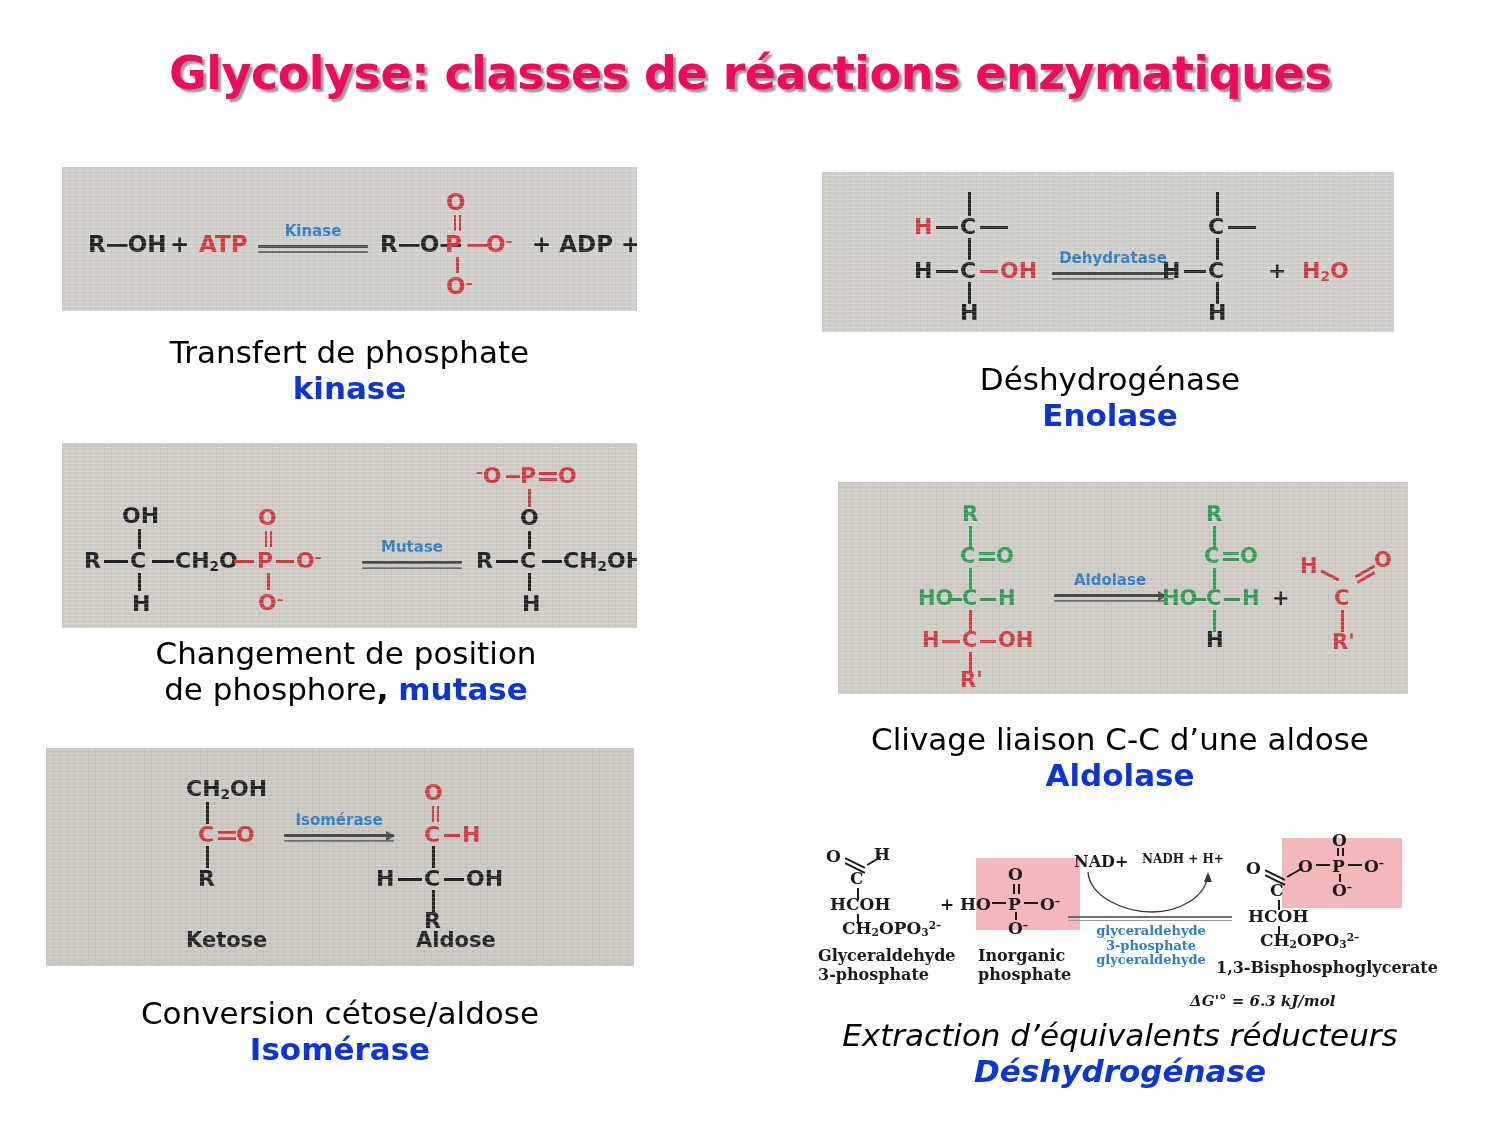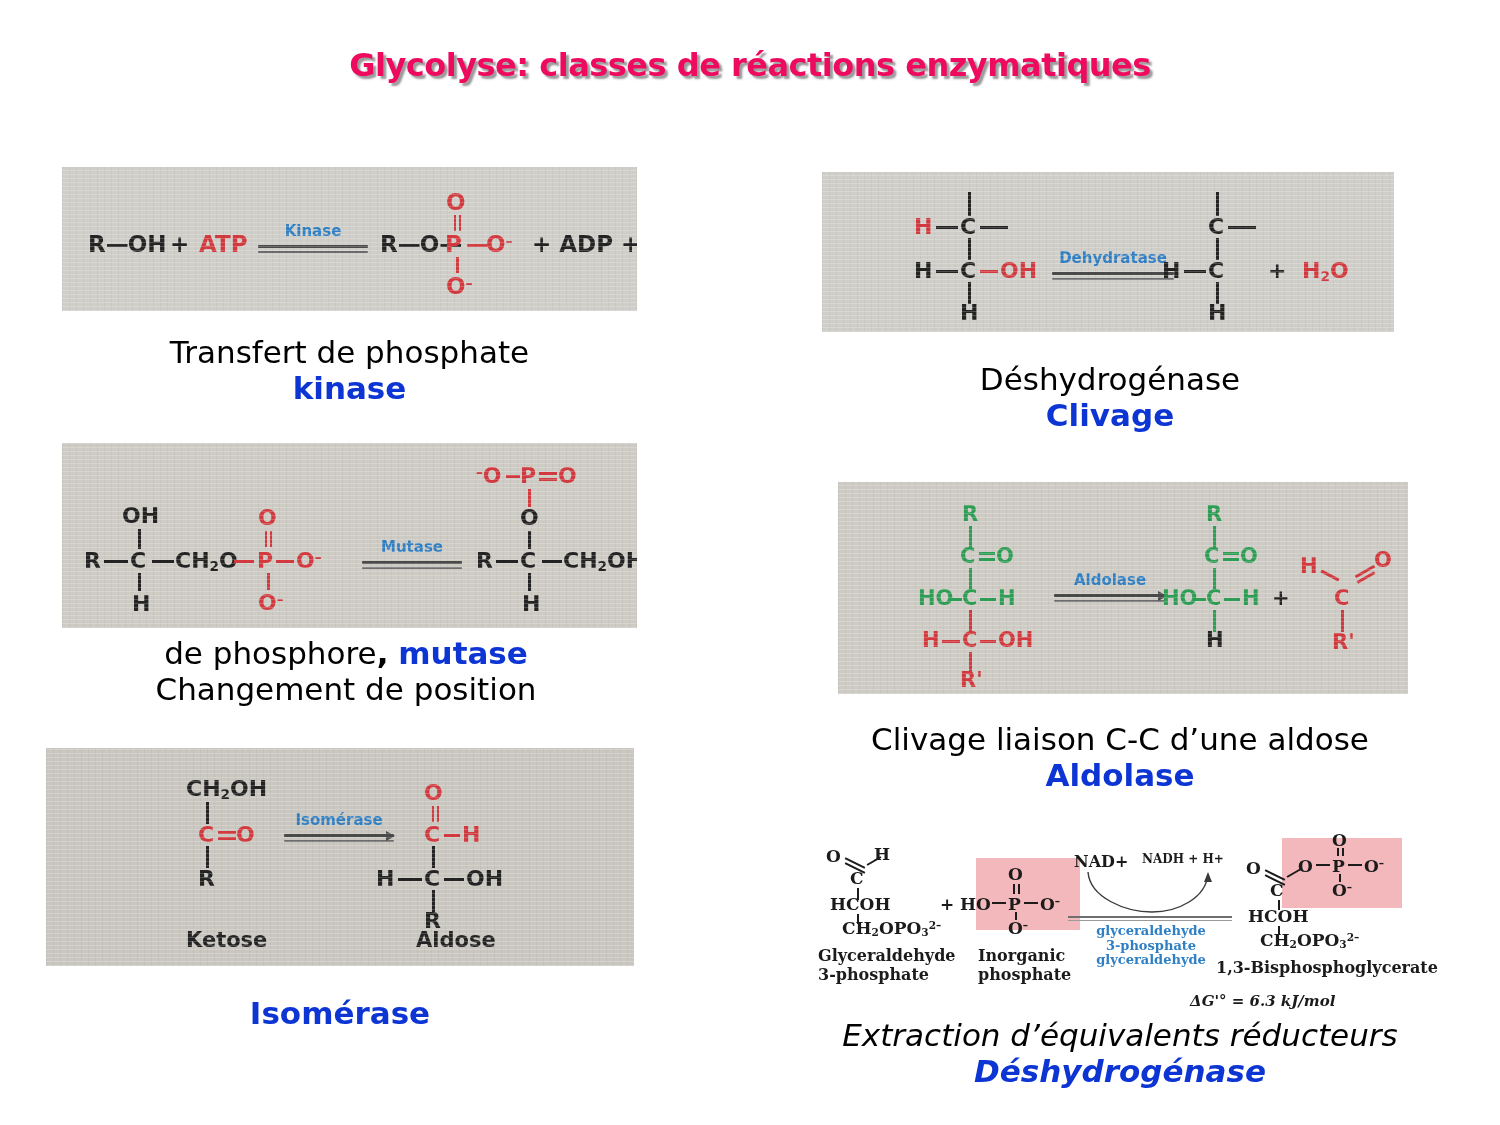--- a/index.html
+++ b/index.html
@@ -10,21 +10,21 @@
     font-family:"DejaVu Sans","Liberation Sans",sans-serif;
     overflow:hidden;position:relative;
   }
   .slide{position:relative;width:1500px;height:1125px;}
 
   
   .title{
     position:absolute;left:0;top:46px;width:1500px;
     text-align:center;
     font-family:"DejaVu Sans","Liberation Sans",sans-serif;
-    font-size:32px;font-weight:bold;letter-spacing:-0.5px;
+    font-size:46px;font-weight:bold;letter-spacing:-0.5px;
     color:#ee0a5e;
     text-shadow:3px 3px 2px rgba(120,120,120,.75);
     white-space:nowrap;
   }
 
   
   .caption{
     position:absolute;text-align:center;
     font-size:31px;color:#000;line-height:1.16;
     font-family:"DejaVu Sans","Liberation Sans",sans-serif;
@@ -180,25 +180,25 @@
     <div class="vb red" style="left:466px;top:46px;height:18px;"></div>
     <div class="chem red" style="left:414px;top:20px;font-size:22px;"><sup>–</sup>O</div>
     <div class="hb red" style="left:444px;top:32px;width:14px;"></div>
     <div class="chem red" style="left:496px;top:20px;font-size:22px;">O</div>
     <div class="hb red" style="left:477px;top:29px;width:18px;"></div>
     <div class="hb red" style="left:477px;top:35px;width:18px;"></div>
     <div class="chem red" style="left:458px;top:-22px;font-size:22px;">O</div>
   </div>
 
   <div class="caption" style="left:46px;top:636px;width:600px;">
+    <div>Changement de position</div>
     <div>
       <span>de phosphore</span><span class="cm">,</span>
       <span class="enz">mutase</span>
     </div>
-    <div>Changement de position</div>
   </div>
 
   <div class="scan warm2" style="left:46px;top:748px;width:588px;height:218px;">
 
     <div class="chem" style="left:140px;top:28px;font-size:22px;">CH<sub>2</sub>OH</div>
     <div class="vb" style="left:160px;top:54px;height:22px;"></div>
     <div class="chem red" style="left:152px;top:74px;font-size:22px;">C</div>
     <div class="hb red" style="left:172px;top:83px;width:18px;"></div>
     <div class="hb red" style="left:172px;top:89px;width:18px;"></div>
     <div class="chem red" style="left:190px;top:74px;font-size:22px;">O</div>
@@ -224,20 +224,21 @@
     <div class="hb" style="left:352px;top:130px;width:24px;"></div>
     <div class="chem" style="left:378px;top:118px;font-size:22px;">C</div>
     <div class="hb" style="left:398px;top:130px;width:20px;"></div>
     <div class="chem" style="left:420px;top:118px;font-size:22px;">OH</div>
     <div class="vb" style="left:386px;top:142px;height:22px;"></div>
     <div class="chem" style="left:378px;top:160px;font-size:22px;">R</div>
     <div class="chem" style="left:370px;top:180px;font-size:21px;">Aldose</div>
   </div>
 
   <div class="caption" style="left:40px;top:996px;width:600px;">
+    <div>Conversion cétose/aldose</div>
     <div class="enz">Isomérase</div>
   </div>
 
   <div class="scan" style="left:822px;top:172px;width:572px;height:160px;">
 
     <div class="chem red" style="left:92px;top:42px;font-size:22px;">H</div>
     <div class="hb" style="left:114px;top:54px;width:22px;"></div>
     <div class="chem" style="left:138px;top:42px;font-size:22px;">C</div>
     <div class="hb" style="left:158px;top:54px;width:28px;"></div>
     <div class="vb" style="left:146px;top:20px;height:24px;"></div>
@@ -264,21 +265,21 @@
     <div class="chem" style="left:386px;top:86px;font-size:22px;">C</div>
     <div class="vb" style="left:394px;top:66px;height:22px;"></div>
     <div class="vb" style="left:394px;top:110px;height:22px;"></div>
     <div class="chem" style="left:386px;top:128px;font-size:22px;">H</div>
     <div class="chem" style="left:446px;top:86px;font-size:22px;">+</div>
     <div class="chem red" style="left:480px;top:86px;font-size:22px;">H<sub>2</sub>O</div>
   </div>
 
   <div class="caption" style="left:790px;top:362px;width:640px;">
     <div>Déshydrogénase</div>
-    <div class="enz">Clivage</div>
+    <div class="enz">Enolase</div>
   </div>
 
   <div class="scan warm" style="left:838px;top:482px;width:570px;height:212px;">
 
     <div class="chem grn" style="left:124px;top:20px;font-size:21px;">R</div>
     <div class="vb grn" style="left:131px;top:44px;height:22px;"></div>
     <div class="chem grn" style="left:122px;top:62px;font-size:21px;">C</div>
     <div class="hb grn" style="left:141px;top:70px;width:16px;"></div>
     <div class="hb grn" style="left:141px;top:76px;width:16px;"></div>
     <div class="chem grn" style="left:158px;top:62px;font-size:21px;">O</div>

